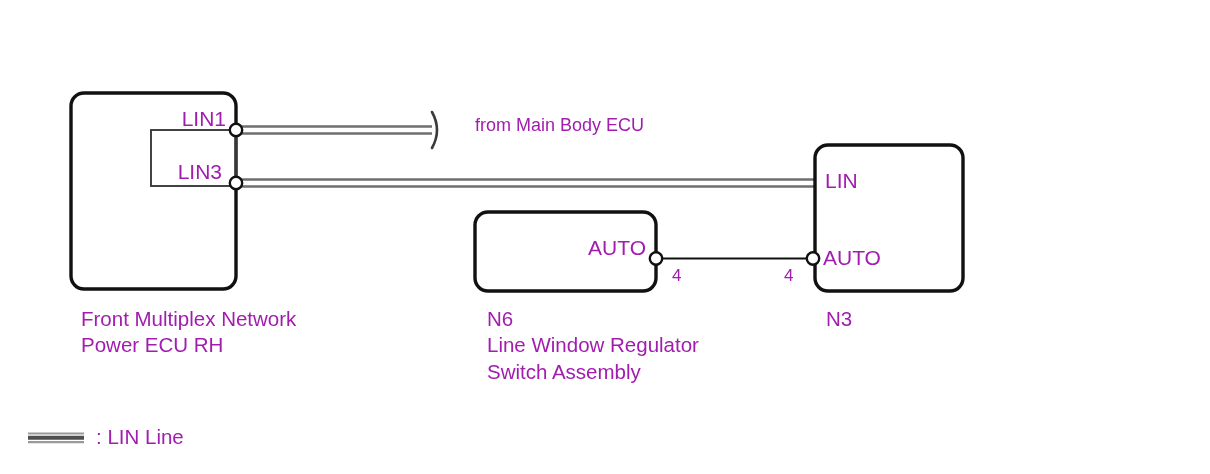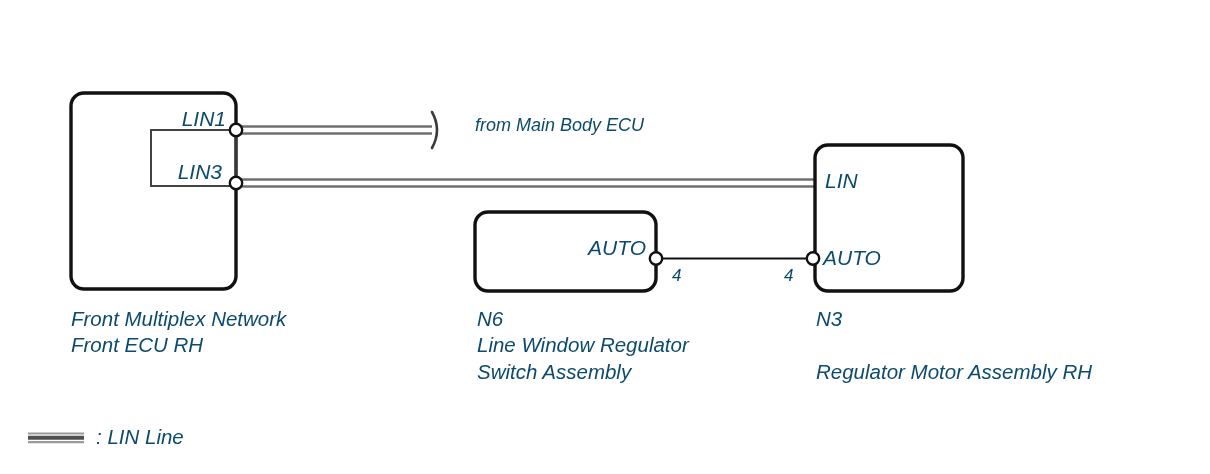--- a/index.html
+++ b/index.html
@@ -23,33 +23,33 @@
     position: absolute;
     left: 0;
     top: 0;
     width: 1210px;
     height: 474px;
   }
   .txt {
     position: absolute;
     white-space: pre;
     font-family: "Liberation Sans", sans-serif;
-    color: #0c4a6e;
+    color: #a21caf;
     line-height: 1.0;
-    font-style: italic;
   }
   .port-label {
     font-size: 21px;
   }
   .port-label.right-align {
     text-align: right;
   }
   .caption {
     font-size: 20.5px;
     line-height: 26.5px;
+    margin-left: 10px;
   }
   .annot {
     font-size: 18px;
     margin-left: 21px;
   }
   .wire-num {
     font-size: 17px;
   }
   .legend-text {
     font-size: 20.5px;
@@ -109,24 +109,23 @@
 
   <div class="txt port-label right-align" style="left:500px; top:237px; width:146px;">AUTO</div>
 
   <div class="txt port-label" style="left:825px; top:170px;">LIN</div>
   <div class="txt port-label" style="left:823px; top:247px;">AUTO</div>
 
   <div class="txt wire-num" style="left:672px; top:267px;">4</div>
   <div class="txt wire-num" style="left:784px; top:267px;">4</div>
 
   <div class="txt caption" style="left:71px; top:306px;">Front Multiplex Network</div>
-  <div class="txt caption" style="left:71px; top:332px;">Front ECU RH</div>
+  <div class="txt caption" style="left:71px; top:332px;">Power ECU RH</div>
 
   <div class="txt caption" style="left:477px; top:306px;">N6</div>
   <div class="txt caption" style="left:477px; top:332px;">Line Window Regulator</div>
   <div class="txt caption" style="left:477px; top:359px;">Switch Assembly</div>
 
   <div class="txt caption" style="left:816px; top:306px;">N3</div>
-  <div class="txt caption" style="left:816px; top:359px;">Regulator Motor Assembly RH</div>
 
   <div class="txt legend-text" style="left:96px; top:427px;">: LIN Line</div>
 
 </div>
 
 </body></html>

